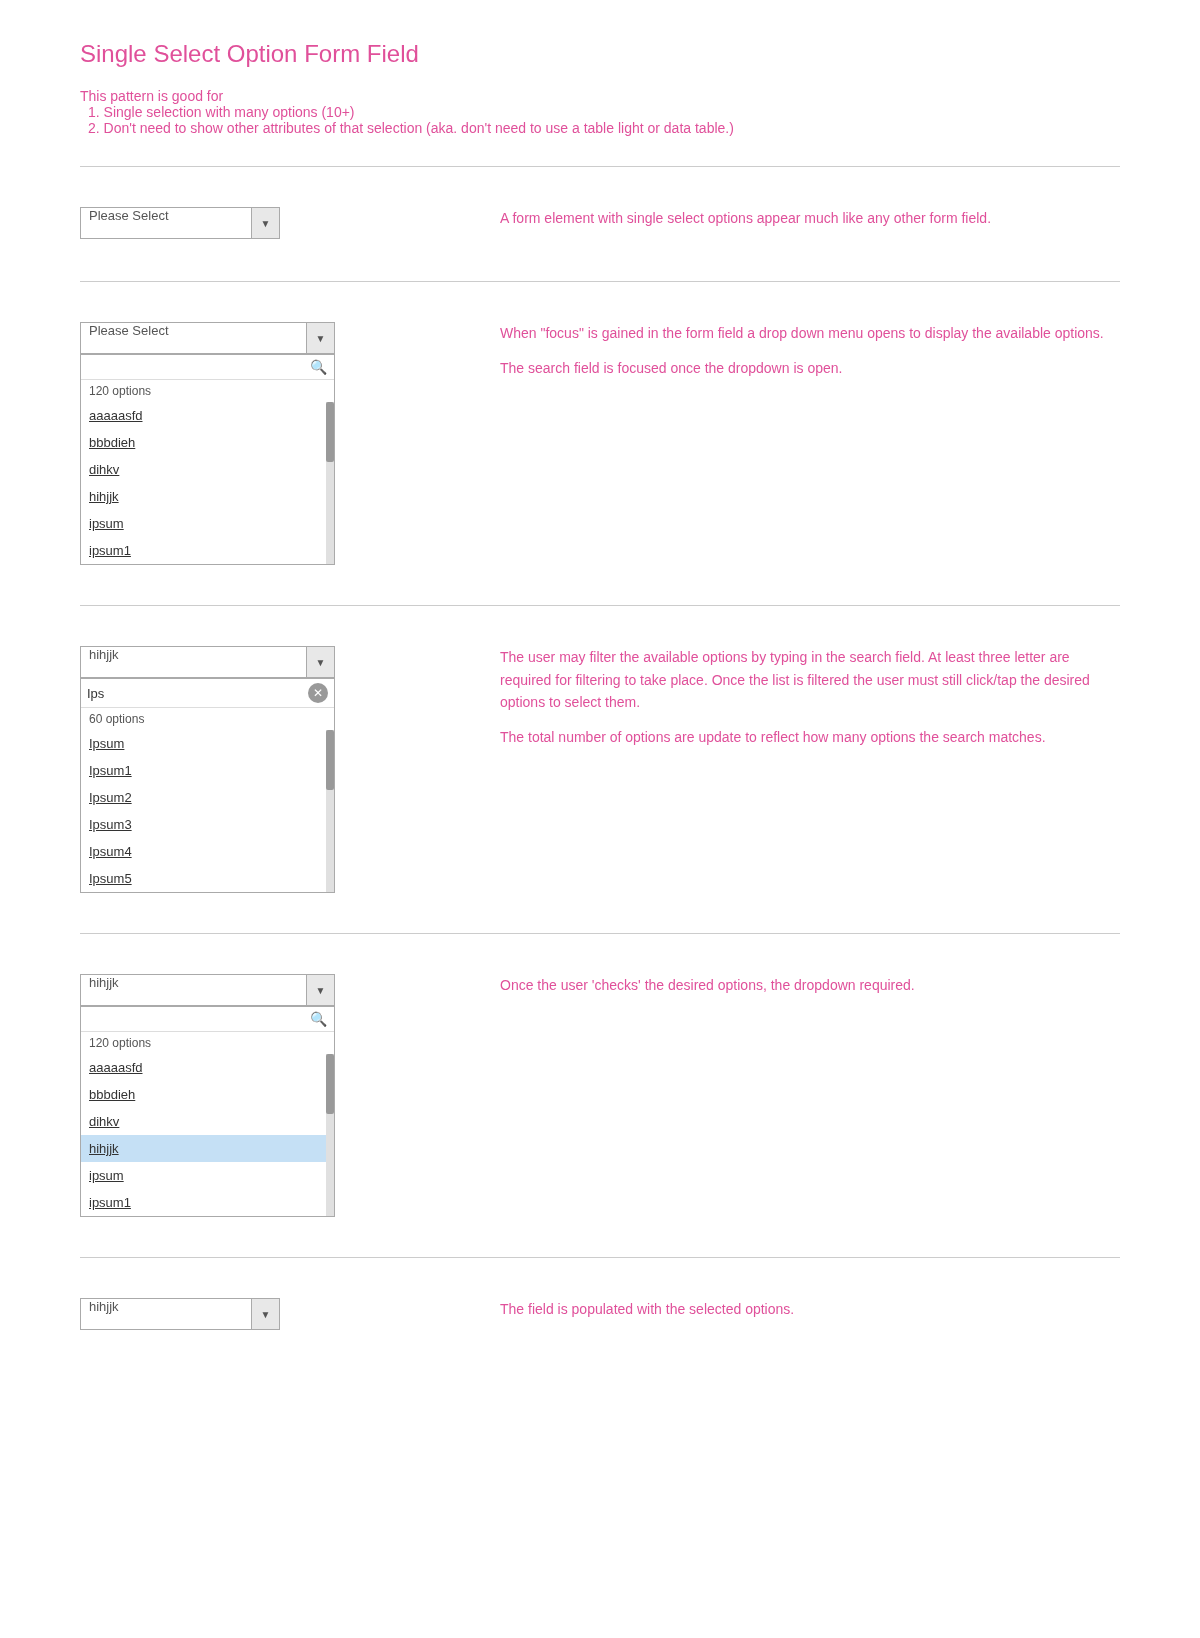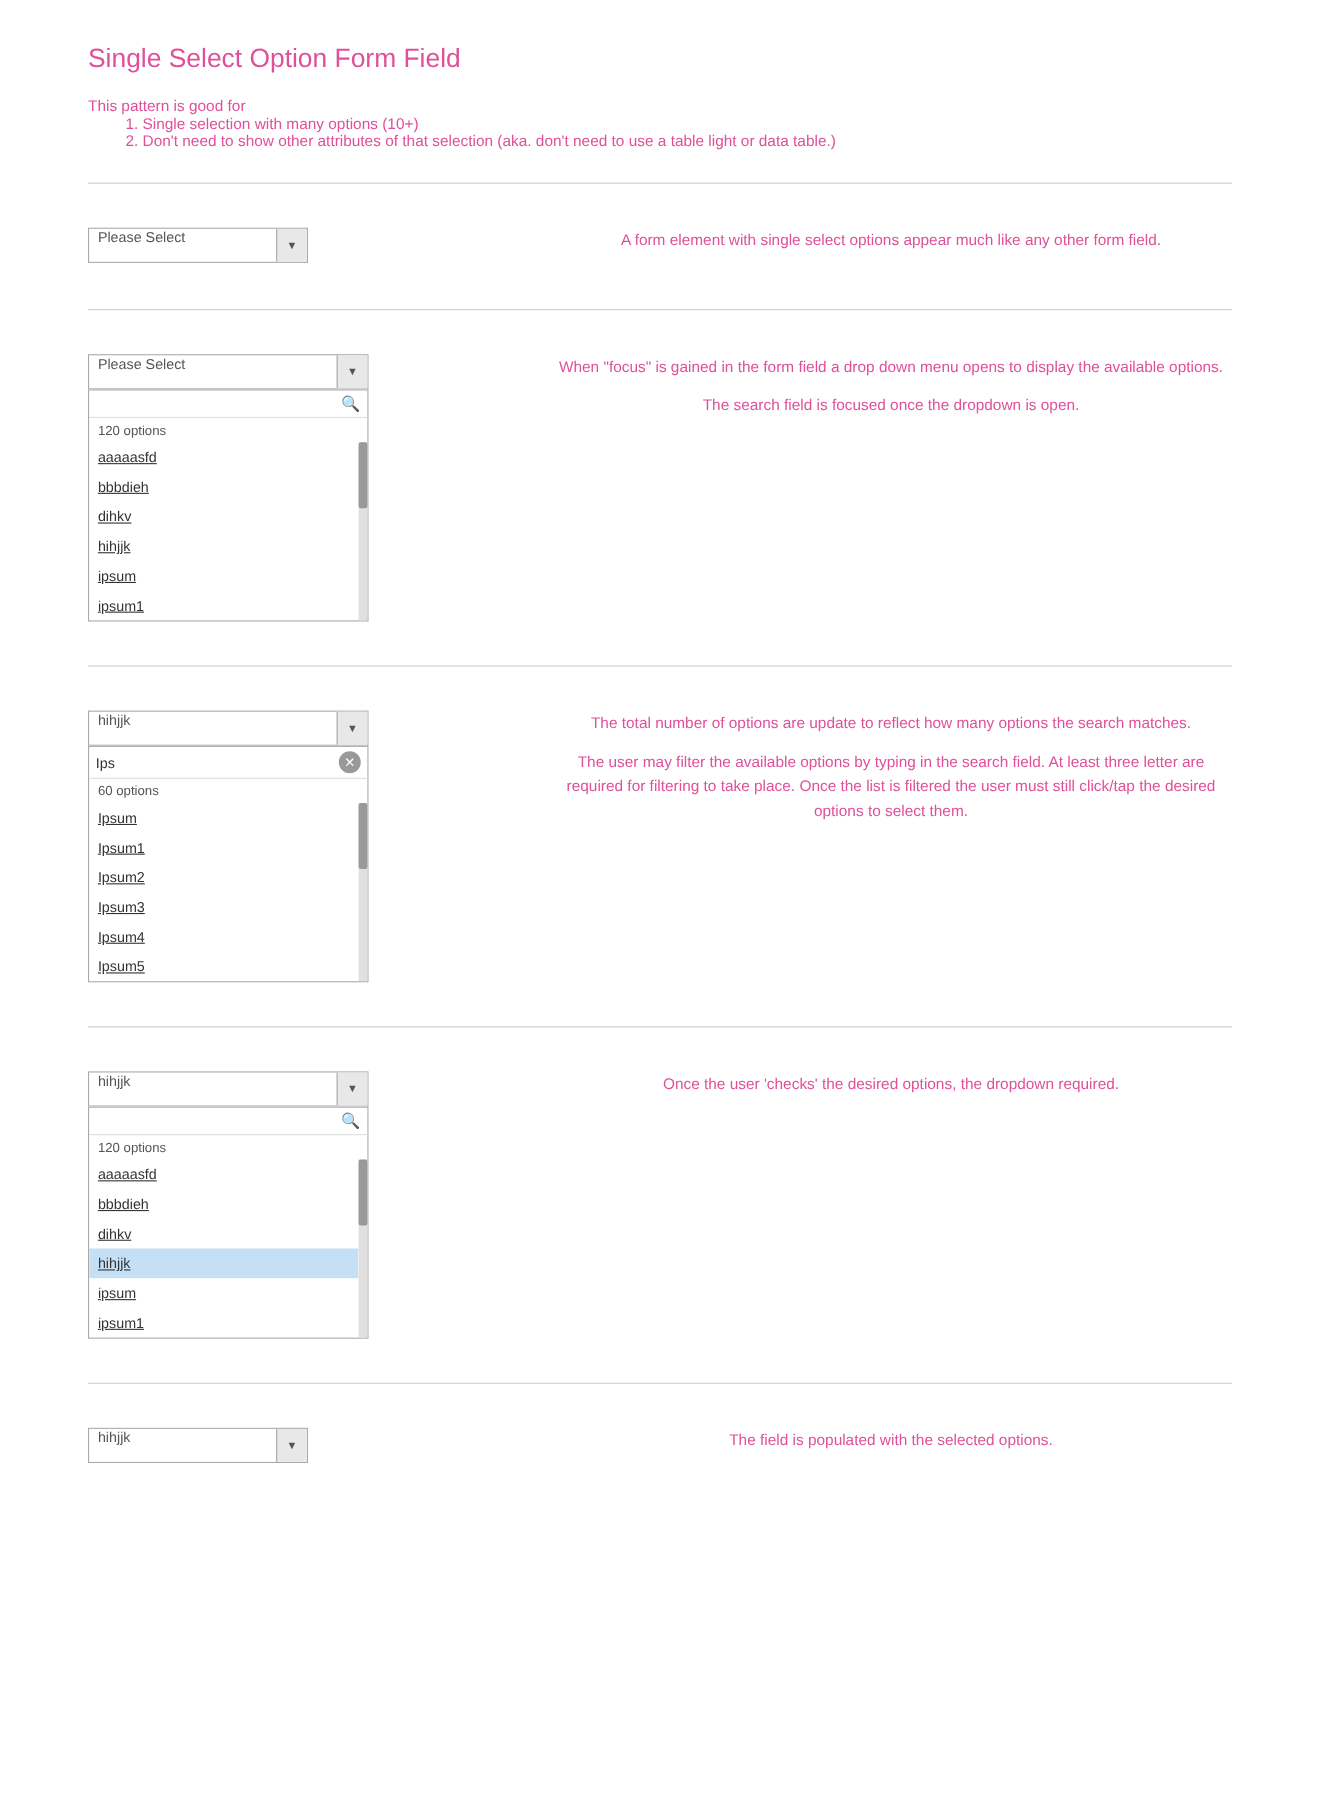--- a/index.html
+++ b/index.html
@@ -26,21 +26,21 @@
     .intro {
       margin-bottom: 30px;
     }
 
     .intro .good-for {
       color: #e0509a;
       margin-bottom: 0;
     }
 
     .intro ol {
-      margin-left: 34px;
+      margin-left: 8px;
       color: #e0509a;
     }
 
     .intro ol li {
       color: #e0509a;
     }
 
     .section {
       display: flex;
       flex-direction: row;
@@ -56,21 +56,20 @@
 
     .section-right {
       flex: 1;
       color: #e0509a;
       line-height: 1.6;
     }
 
     .section-right p {
       margin-bottom: 12px;
       color: #e0509a;
-      text-align: center;
     }
 
     
     .select-field {
       display: flex;
       align-items: flex-start;
       border: 1px solid #aaa;
       width: 200px;
       height: 32px;
     }
@@ -271,22 +270,22 @@
               <div class="option-item">Ipsum5</div>
             </div>
             <div class="scrollbar-track">
               <div class="scrollbar-thumb"></div>
             </div>
           </div>
         </div>
       </div>
     </div>
     <div class="section-right">
+      <p>The user may filter the available options by typing in the search field.  At least three letter are required for filtering to take place.  Once the list is filtered the user must still click/tap the desired options to select them.</p>
       <p>The total number of options are update to reflect how many options the search matches.</p>
-      <p>The user may filter the available options by typing in the search field.  At least three letter are required for filtering to take place.  Once the list is filtered the user must still click/tap the desired options to select them.</p>
     </div>
   </div>
 
   <div class="section">
     <div class="section-left">
       <div class="select-wrapper">
         <div class="select-field" style="width:255px;">
           <span class="select-text">hihjjk</span>
           <div class="select-arrow">▼</div>
         </div>

